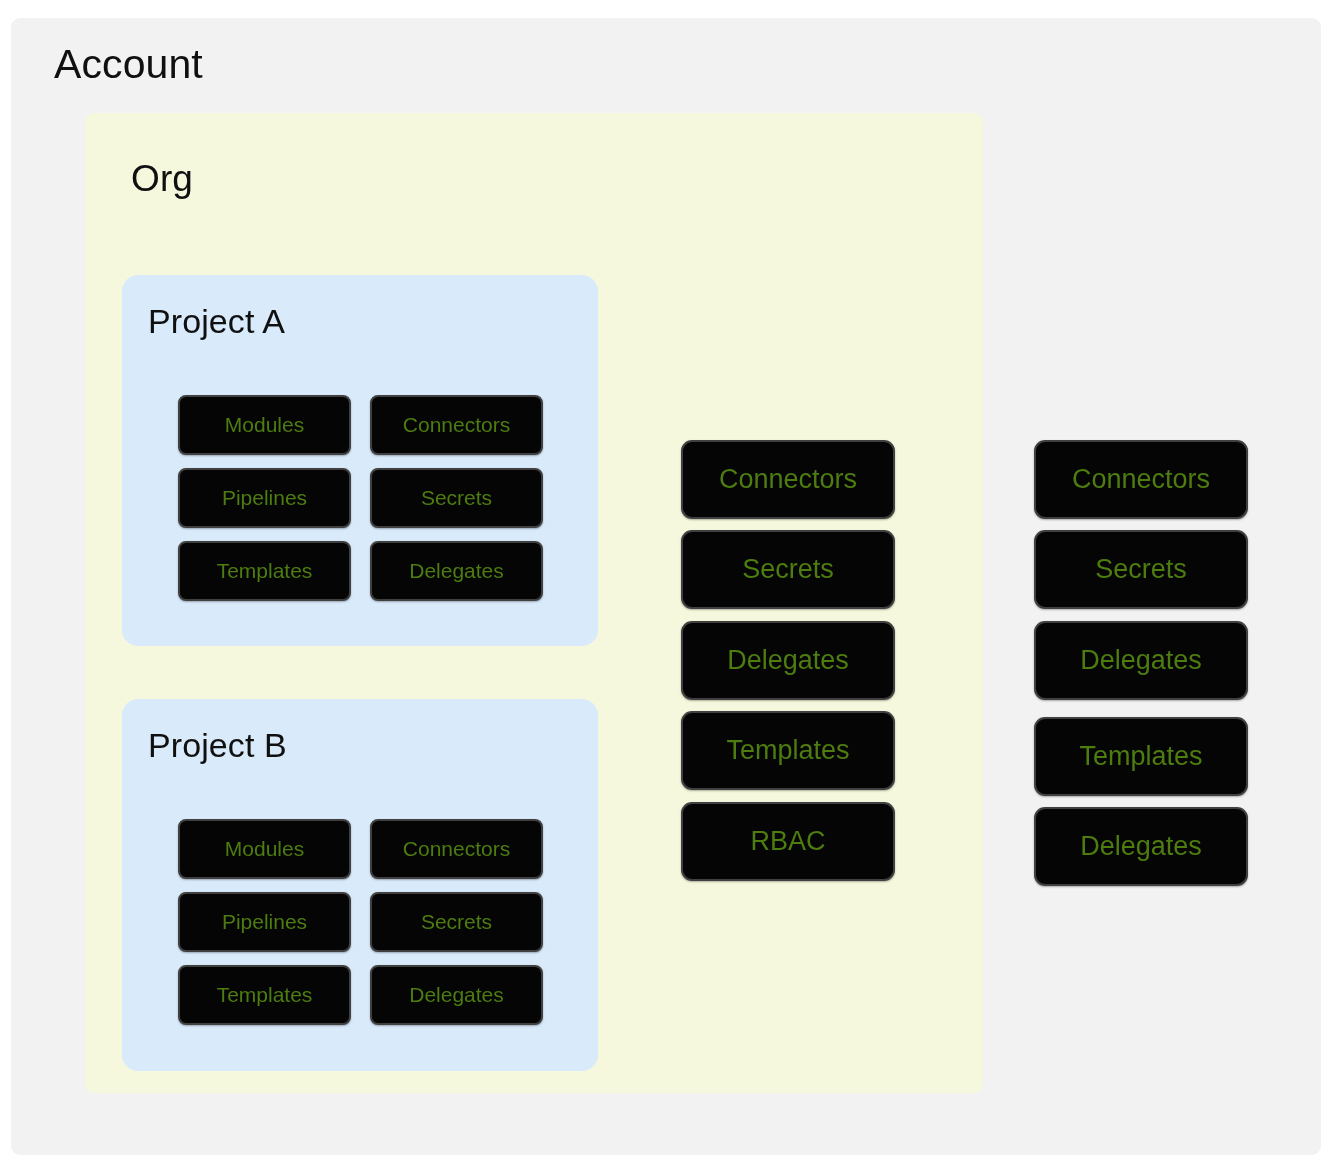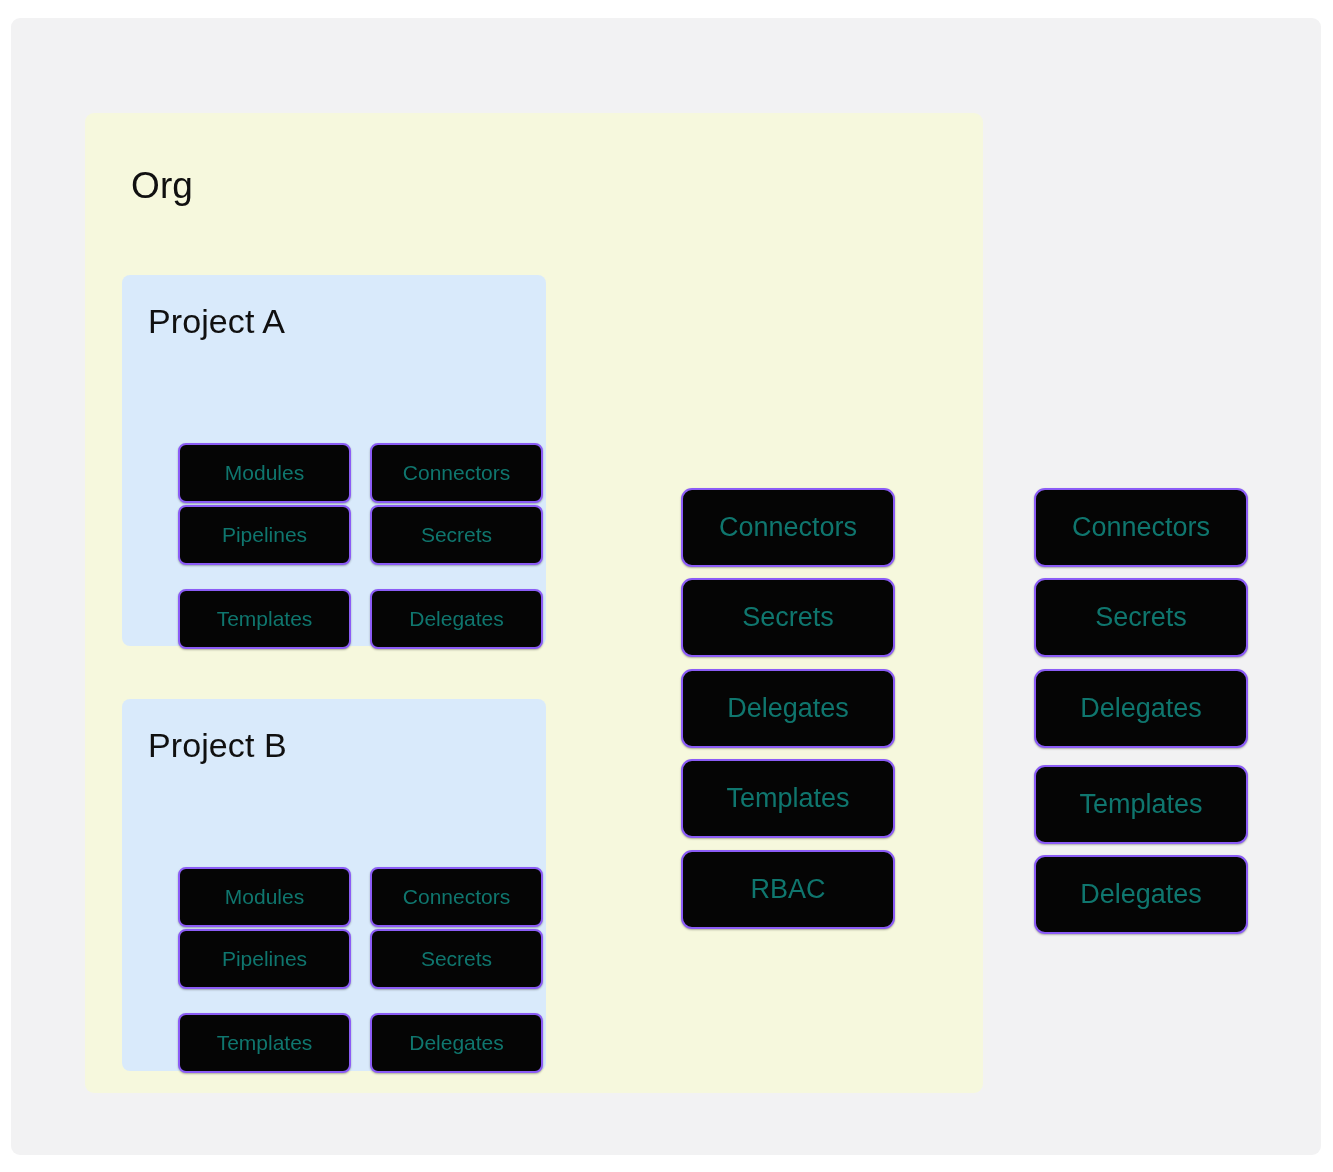--- a/index.html
+++ b/index.html
@@ -39,23 +39,23 @@
   #org-panel {
     left: 74px;
     top: 95px;
     width: 898px;
     height: 980px;
     background: #f6f8dd;
   }
 
   .project-panel {
     left: 37px;
-    width: 424px;
+    width: 476px;
     background: #d9eafb;
-    border-radius: 8px;
+    border-radius: 16px;
   }
 
   #project-a-panel { top: 162px; height: 371px; }
   #project-b-panel { top: 586px; height: 372px; }
 
   
   .panel-title {
     position: absolute;
     color: #101010;
     white-space: nowrap;
@@ -64,65 +64,64 @@
 
   #account-title {
     left: 43px;
     top: 22px;
     font-size: 41px;
     line-height: 48px;
   }
 
   #org-title {
     left: 46px;
-    top: 51px;
+    top: 44px;
     font-size: 37px;
     line-height: 44px;
   }
 
   .project-title {
     left: 26px;
     top: 26px;
     font-size: 34px;
     line-height: 40px;
   }
 
   
   .node {
     position: absolute;
     box-sizing: border-box;
     background: #050505;
-    color: #0f766e;
-    border: 2px solid #8b5cf6;
+    color: #4d7c0f;
+    border: 2px solid #404040;
     border-radius: 9px;
     display: flex;
     align-items: center;
     justify-content: center;
     text-align: center;
     box-shadow: 0 1px 2px rgba(0,0,0,0.30);
     overflow: hidden;
-    margin-top: 48px;
   }
 
   .node span {
     display: block;
     white-space: nowrap;
   }
 
   
   .node-sm {
     width: 173px;
     height: 60px;
     font-size: 21px;
     border-radius: 8px;
   }
   .col-left  { left: 56px; }
   .col-right { left: 248px; }
   .row-1 { top: 120px; }
-  .row-2 { top: 182px; }
+  .row-2 { top: 193px; }
   .row-3 { top: 266px; }
 
   
   .node-lg {
     width: 214px;
     height: 79px;
     font-size: 27px;
     border-radius: 11px;
   }
 
@@ -145,20 +144,21 @@
   #acct-column .lg-3 { top: 277px; }
   #acct-column .lg-4 { top: 367px; }
 </style>
 </head>
 <body>
 
 <div id="canvas">
 
   <div class="panel" id="account-panel">
 
+    <div class="panel-title" id="account-title">Account</div>
 
     <div class="panel" id="org-panel">
 
       <div class="panel-title" id="org-title">Org</div>
 
       <div class="panel project-panel" id="project-a-panel">
 
         <div class="panel-title project-title">Project A</div>
 
         <div class="node node-sm col-left row-1">

